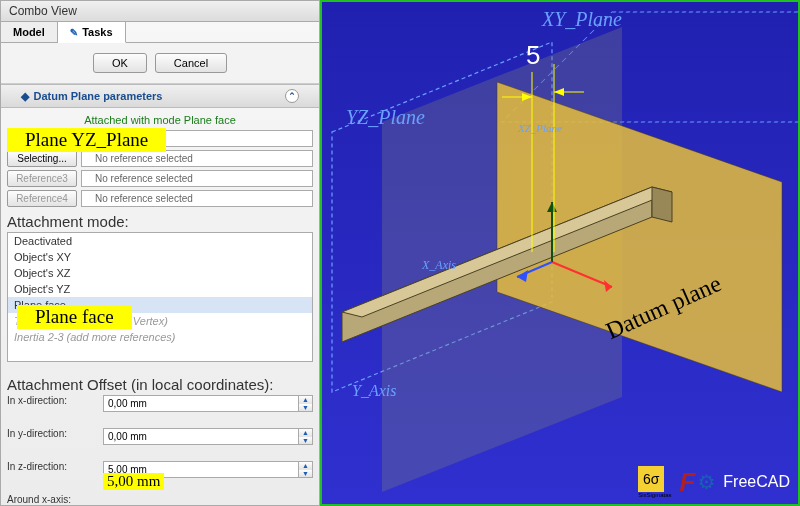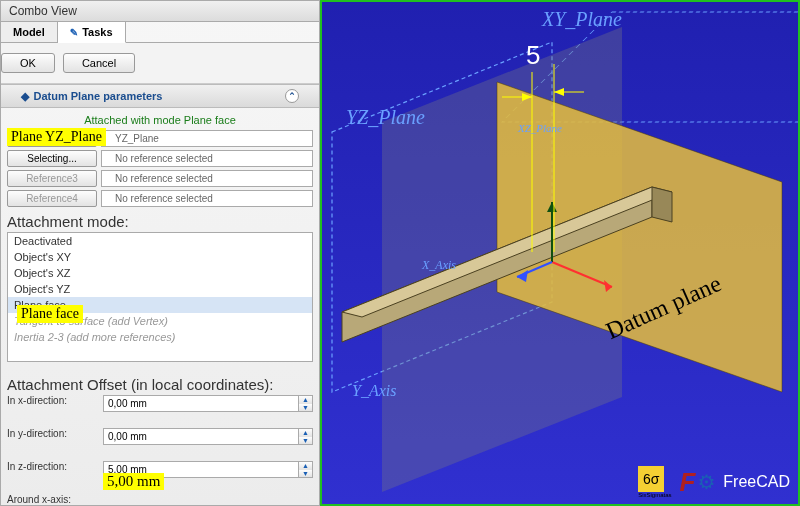--- a/index.html
+++ b/index.html
@@ -14,57 +14,57 @@
   .panel-header {
     background: linear-gradient(#f0f0f0,#dcdcdc);
     border-bottom: 1px solid #aaa;
     padding: 3px 8px; font-size: 12px; color: #333;
   }
   .tabs { display: flex; border-bottom: 1px solid #aaa; font-size: 11px; font-weight: bold; }
   .tab { padding: 4px 12px; border-right: 1px solid #aaa; background: #eee; cursor: pointer; }
   .tab.active { background: #fff; border-bottom: 1px solid #fff; margin-bottom: -1px; }
   .tab .icon { color: #1a5fb4; margin-right: 4px; font-size: 10px; }
 
-  .btnrow { display: flex; gap: 8px; padding: 10px 0; background: #f3f3f3; border-bottom: 1px solid #ccc; }
+  .btnrow { display: flex; justify-content: center; gap: 8px; padding: 10px 0; background: #f3f3f3; border-bottom: 1px solid #ccc; }
   .btn { font-size: 11px; padding: 3px 18px; border: 1px solid #999; background: linear-gradient(#fdfdfd,#e3e3e3); border-radius: 3px; cursor: pointer; }
 
   .section-hdr {
     display: flex; align-items: center; justify-content: space-between;
     padding: 4px 20px; background: linear-gradient(#f0f0f0,#dadada);
     border-top: 1px solid #bbb; border-bottom: 1px solid #bbb;
     font-size: 11px; font-weight: bold; color: #1a4d8f;
   }
   .section-hdr .diamond { color: #1a4d8f; margin-right: 4px; }
   .collapse-ico { width: 14px; height: 14px; border: 1px solid #999; border-radius: 7px; font-size: 9px; display: flex; align-items: center; justify-content: center; background: #fff; }
 
   .body { padding: 4px 6px; font-size: 11px; color: #333; flex: 1; overflow: hidden; }
   .attached { text-align: center; color: #1a7d1a; font-size: 11px; margin: 2px 0 4px; }
 
   .ref-row { display: flex; align-items: center; gap: 4px; margin-bottom: 3px; }
-  .ref-btn { width: 90px; font-size: 10px; padding: 2px 4px; border: 1px solid #999; background: linear-gradient(#fdfdfd,#e3e3e3); border-radius: 2px; cursor: pointer; }
+  .ref-btn { width: 70px; font-size: 10px; padding: 2px 4px; border: 1px solid #999; background: linear-gradient(#fdfdfd,#e3e3e3); border-radius: 2px; cursor: pointer; }
   .ref-btn.disabled { color: #999; }
   .ref-input { flex: 1; font-size: 10px; padding: 2px 13px; border: 1px solid #aaa; background: #fff; color: #666; }
 
   .lbl { font-size: 15px; margin: 6px 0 2px; color: #333; }
 
   .mode-list { border: 1px solid #aaa; background: #fff; font-size: 11px; height: 130px; overflow: hidden; position: relative; }
   .mode-item { padding: 2px 6px; cursor: pointer; }
   .mode-item.selected { background: #d6e4f5; }
   .mode-item.disabled { color: #999; font-style: italic; }
 
   .offset-row { display: flex; margin-bottom: 16px; gap: 6px; }
   .offset-row label { width: 90px; font-size: 10px; }
   .spin { flex: 1; display: flex; border: 1px solid #aaa; background: #fff; }
   .spin input { flex: 1; border: none; font-size: 10px; padding: 2px 4px; outline: none; }
   .spin .arrows { width: 14px; display: flex; flex-direction: column; border-left: 1px solid #aaa; }
   .spin .arrows div { flex: 1; font-size: 7px; text-align: center; background: linear-gradient(#fdfdfd,#e3e3e3); color: #1a5fb4; cursor: pointer; line-height: 1; }
 
   .highlight-yellow {
-    position: absolute; background: #ffff00; font-size: 14px;
-    font-family: Georgia, serif; padding: 1px 4px; pointer-events: none;
+    position: absolute; background: #ffff00; font-size: 19px;
+    font-family: Georgia, serif; padding: 1px 18px; pointer-events: none;
     z-index: 50; color: #000;
   }
 
   .viewport {
     flex: 1; height: 100%;
     background: linear-gradient(#2020b0,#3030d0);
     position: relative; overflow: hidden;
     border: 2px solid #20c020;
   }
   .v-label { position: absolute; color: #6aa0ff; font-size: 20px; font-style: italic; font-family: Georgia, serif; }

